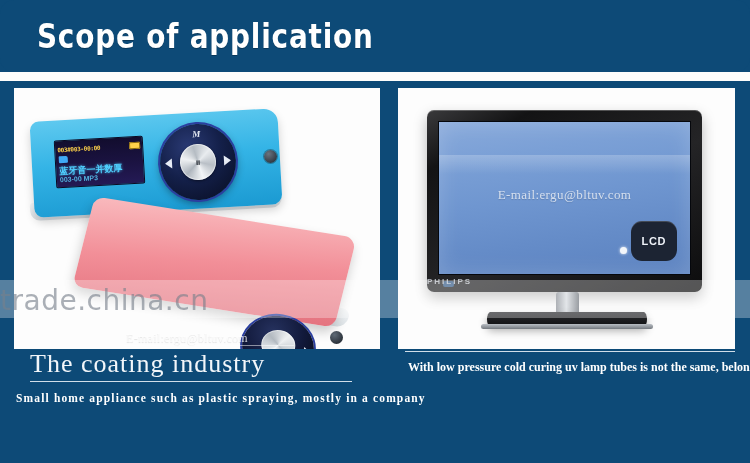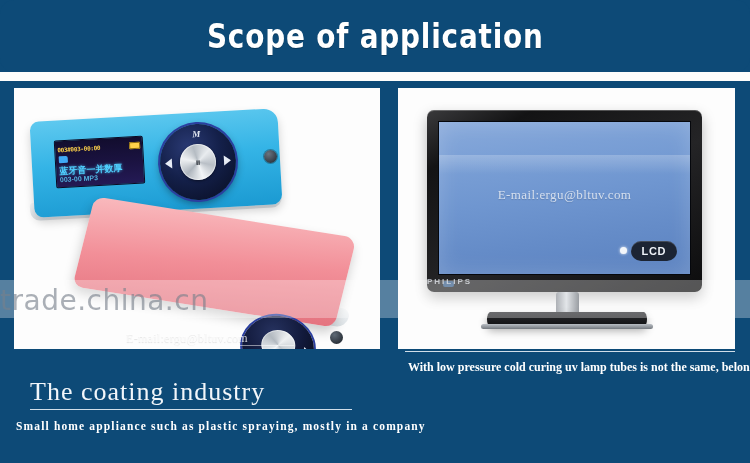--- a/index.html
+++ b/index.html
@@ -7,21 +7,21 @@
     width:750px;height:463px;overflow:hidden;
     background:#0d4a77;
     font-family:"Liberation Sans", sans-serif;
     position:relative;
   }
   .page{position:absolute;inset:0;background:#0d4a77;}
 
   
   .header{
     position:absolute;left:0;top:0;width:750px;height:72px;
-    background:#0d4a77;display:flex;align-items:center;justify-content:center;border-radius:14px;
+    background:#0d4a77;display:flex;align-items:center;justify-content:flex-start;border-radius:14px;
   }
   .header-title{
     color:#ffffff;
     font-family:"DejaVu Sans", sans-serif;
     font-weight:bold;
     font-size:34px;
     letter-spacing:1px;
     transform:scaleX(0.82);
     transform-origin:center;
     text-shadow:0 1px 0 rgba(0,0,0,.25);
@@ -180,21 +180,21 @@
     font-family:"Liberation Serif", serif;font-size:13px;letter-spacing:.4px;
     text-shadow:0 1px 1px rgba(0,0,0,.15);
   }
   .tv-led{
     position:absolute;right:63px;bottom:20px;width:7px;height:7px;border-radius:50%;
     background:#f3f6fa;box-shadow:0 0 3px rgba(255,255,255,.9);
   }
   .tv-badge{
     position:absolute;right:13px;bottom:13px;
     background:#1c2433;color:#eef2f8;
-    padding:4px 11px;border-radius:11px;
+    padding:14px 11px;border-radius:11px;
     font-size:11px;font-weight:bold;letter-spacing:.6px;
     box-shadow:inset 0 1px 0 rgba(255,255,255,.18);
   }
   .tv-brand{
     position:absolute;left:0;right:0;bottom:6px;text-align:left;
     color:#c9ced6;font-size:8px;font-weight:bold;letter-spacing:2px;
     opacity:.85;
   }
   .tv-irled{
     position:absolute;left:16px;bottom:5px;width:11px;height:6px;border-radius:2px;
@@ -246,21 +246,20 @@
   
   .captions{position:absolute;left:0;top:349px;width:750px;height:114px;}
   .cap{position:absolute;top:0;}
   .cap-left{left:14px;width:400px;}
   .cap-right{left:405px;width:345px;}
   .cap-head{
     color:#f2f6fa;
     font-family:"Liberation Serif", serif;
     font-size:26px;font-weight:400;letter-spacing:1px;
     white-space:nowrap;
-    margin-top:28px;
   }
   .cap-left .cap-head{margin-left:16px;}
   .cap-underline{
     height:1px;background:#e7eef5;margin-top:2px;opacity:.9;
   }
   .cap-left .cap-underline{margin-left:16px;width:322px;}
   .cap-right .cap-underline{width:330px;}
   .cap-body{
     color:#ffffff;
     font-family:"Liberation Serif", serif;

